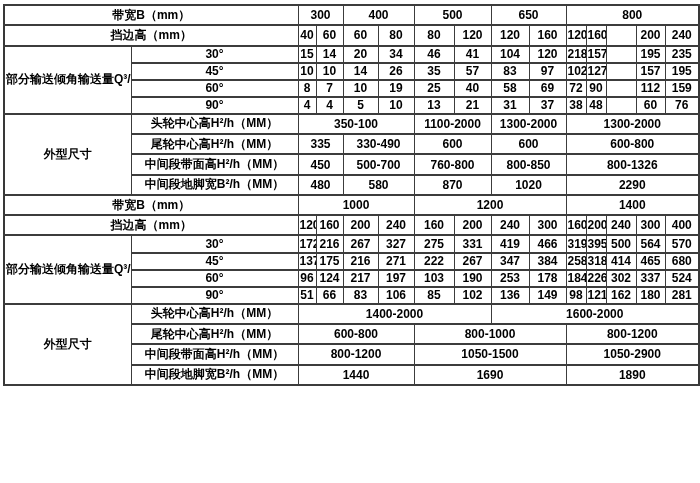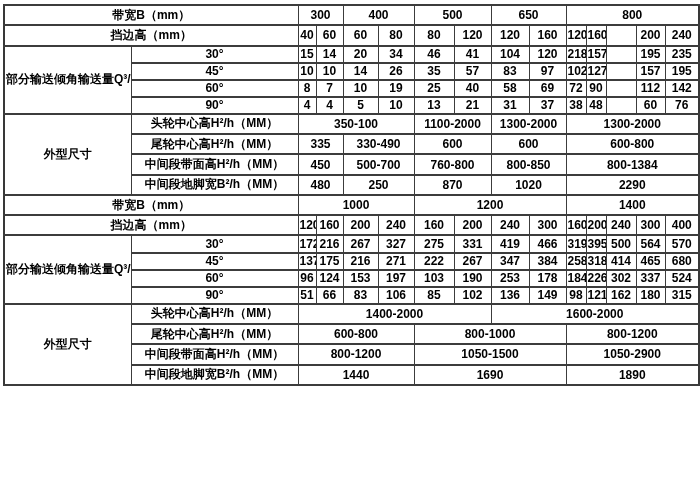--- a/index.html
+++ b/index.html
@@ -132,21 +132,21 @@
           <td data-name="capacity-value">10</td>
           <td data-name="capacity-value">19</td>
           <td data-name="capacity-value">25</td>
           <td data-name="capacity-value">40</td>
           <td data-name="capacity-value">58</td>
           <td data-name="capacity-value">69</td>
           <td data-name="capacity-value">72</td>
           <td data-name="capacity-value">90</td>
           <td data-name="empty-cell"></td>
           <td data-name="capacity-value">112</td>
-          <td data-name="capacity-value">142</td>
+          <td data-name="capacity-value">159</td>
         </tr>
         <tr data-name="table-row">
           <td data-name="angle-label">90°</td>
           <td data-name="capacity-value">4</td>
           <td data-name="capacity-value">4</td>
           <td data-name="capacity-value">5</td>
           <td data-name="capacity-value">10</td>
           <td data-name="capacity-value">13</td>
           <td data-name="capacity-value">21</td>
           <td data-name="capacity-value">31</td>
@@ -172,26 +172,26 @@
           <td colspan="2" data-name="dim-value">600</td>
           <td colspan="2" data-name="dim-value">600</td>
           <td colspan="5" data-name="dim-value">600-800</td>
         </tr>
         <tr data-name="table-row">
           <td data-name="dim-label">中间段带面高H²/h（MM）</td>
           <td colspan="2" data-name="dim-value">450</td>
           <td colspan="2" data-name="dim-value">500-700</td>
           <td colspan="2" data-name="dim-value">760-800</td>
           <td colspan="2" data-name="dim-value">800-850</td>
-          <td colspan="5" data-name="dim-value">800-1384</td>
+          <td colspan="5" data-name="dim-value">800-1326</td>
         </tr>
         <tr data-name="table-row">
           <td data-name="dim-label">中间段地脚宽B²/h（MM）</td>
           <td colspan="2" data-name="dim-value">480</td>
-          <td colspan="2" data-name="dim-value">250</td>
+          <td colspan="2" data-name="dim-value">580</td>
           <td colspan="2" data-name="dim-value">870</td>
           <td colspan="2" data-name="dim-value">1020</td>
           <td colspan="5" data-name="dim-value">2290</td>
         </tr>
         <tr data-name="table-row">
           <td colspan="2" data-name="band-width-label">带宽B（mm）</td>
           <td colspan="4" data-name="band-width-value">1000</td>
           <td colspan="4" data-name="band-width-value">1200</td>
           <td colspan="5" data-name="band-width-value">1400</td>
         </tr>
@@ -241,21 +241,21 @@
           <td data-name="capacity-value">258</td>
           <td data-name="capacity-value">318</td>
           <td data-name="capacity-value">414</td>
           <td data-name="capacity-value">465</td>
           <td data-name="capacity-value">680</td>
         </tr>
         <tr data-name="table-row">
           <td data-name="angle-label">60°</td>
           <td data-name="capacity-value">96</td>
           <td data-name="capacity-value">124</td>
-          <td data-name="capacity-value">153</td>
+          <td data-name="capacity-value">217</td>
           <td data-name="capacity-value">197</td>
           <td data-name="capacity-value">103</td>
           <td data-name="capacity-value">190</td>
           <td data-name="capacity-value">253</td>
           <td data-name="capacity-value">178</td>
           <td data-name="capacity-value">184</td>
           <td data-name="capacity-value">226</td>
           <td data-name="capacity-value">302</td>
           <td data-name="capacity-value">337</td>
           <td data-name="capacity-value">524</td>
@@ -267,21 +267,21 @@
           <td data-name="capacity-value">83</td>
           <td data-name="capacity-value">106</td>
           <td data-name="capacity-value">85</td>
           <td data-name="capacity-value">102</td>
           <td data-name="capacity-value">136</td>
           <td data-name="capacity-value">149</td>
           <td data-name="capacity-value">98</td>
           <td data-name="capacity-value">121</td>
           <td data-name="capacity-value">162</td>
           <td data-name="capacity-value">180</td>
-          <td data-name="capacity-value">315</td>
+          <td data-name="capacity-value">281</td>
         </tr>
         <tr data-name="table-row">
           <td rowspan="4" data-name="section-label-dimensions">外型尺寸</td>
           <td data-name="dim-label">头轮中心高H²/h（MM）</td>
           <td colspan="6" data-name="dim-value">1400-2000</td>
           <td colspan="7" data-name="dim-value">1600-2000</td>
         </tr>
         <tr data-name="table-row">
           <td data-name="dim-label">尾轮中心高H²/h（MM）</td>
           <td colspan="4" data-name="dim-value">600-800</td>

